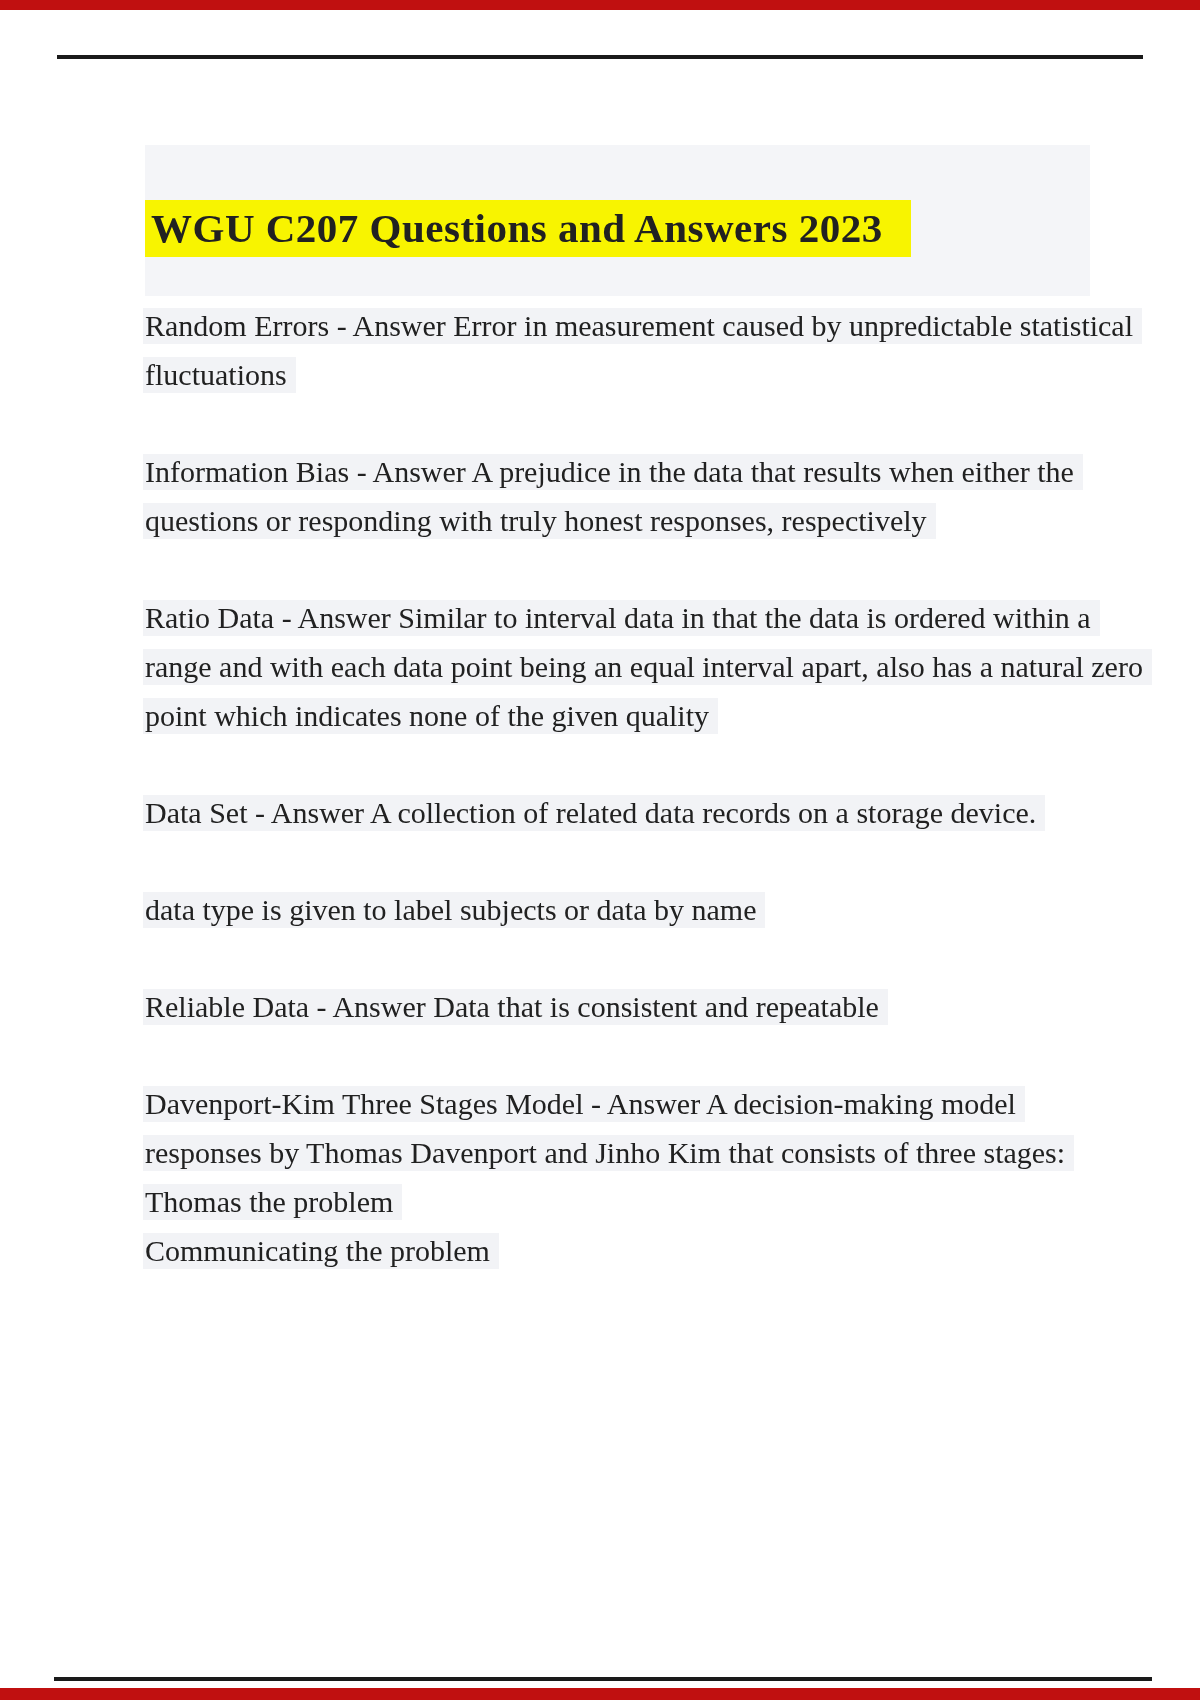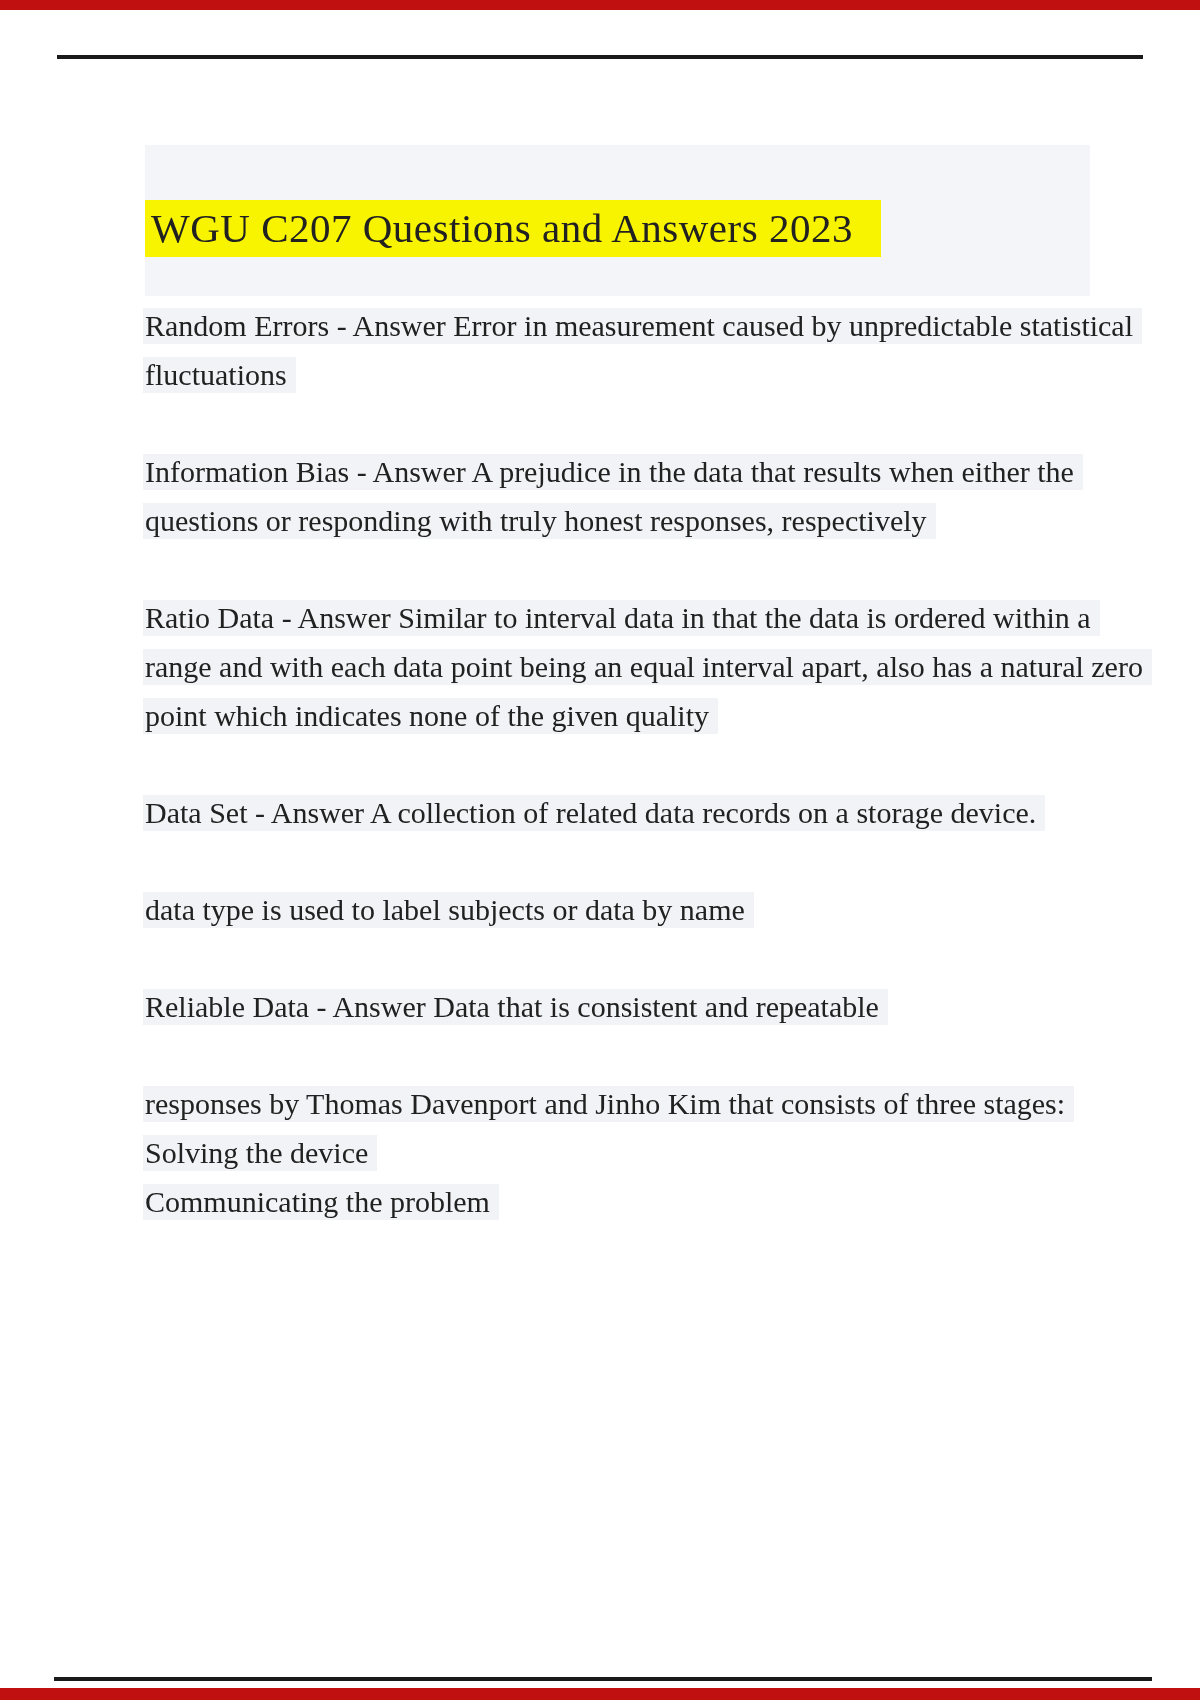--- a/index.html
+++ b/index.html
@@ -37,21 +37,21 @@
     width: 945px;
     height: 151px;
     background: var(--title-block-bg, #f4f5f8);
   }
   .doc-title {
     margin: 0;
     position: absolute;
     left: 0;
     top: 55px;
     font-size: 41px;
-    font-weight: normal;
+    font-weight: bold;
     color: var(--text-color, #212121);
     letter-spacing: 0.5px;
     white-space: nowrap;
     border-radius: 21px;
   }
   .doc-title .hl-yellow {
     display: inline-block;
     background: var(--title-highlight, #f8f400);
     line-height: 57px;
     padding: 0 28px 0 6px;
@@ -96,27 +96,28 @@
       </div>
       <div class="qa-item">
         <div class="qa-line"><span class="qa-line-text">Ratio Data - Answer Similar to interval data in that the data is ordered within a</span></div>
         <div class="qa-line"><span class="qa-line-text">range and with each data point being an equal interval apart, also has a natural zero</span></div>
         <div class="qa-line"><span class="qa-line-text">point which indicates none of the given quality</span></div>
       </div>
       <div class="qa-item">
         <div class="qa-line"><span class="qa-line-text">Data Set - Answer A collection of related data records on a storage device.</span></div>
       </div>
       <div class="qa-item">
-        <div class="qa-line"><span class="qa-line-text">data type is used to label subjects or data by name</span></div>
+        <div class="qa-line"><span class="qa-line-text">data type is given to label subjects or data by name</span></div>
       </div>
       <div class="qa-item">
         <div class="qa-line"><span class="qa-line-text">Reliable Data - Answer Data that is consistent and repeatable</span></div>
       </div>
       <div class="qa-item">
+        <div class="qa-line"><span class="qa-line-text">Davenport-Kim Three Stages Model - Answer A decision-making model</span></div>
         <div class="qa-line"><span class="qa-line-text">responses by Thomas Davenport and Jinho Kim that consists of three stages:</span></div>
-        <div class="qa-line"><span class="qa-line-text">Solving the device</span></div>
+        <div class="qa-line"><span class="qa-line-text">Thomas the problem</span></div>
         <div class="qa-line"><span class="qa-line-text">Communicating the problem</span></div>
       </div>
     </div>
 
   <div class="rule bottom-rule"></div>
   <div class="edge-bar bottom"></div>
 </div>
 
 </body></html>

